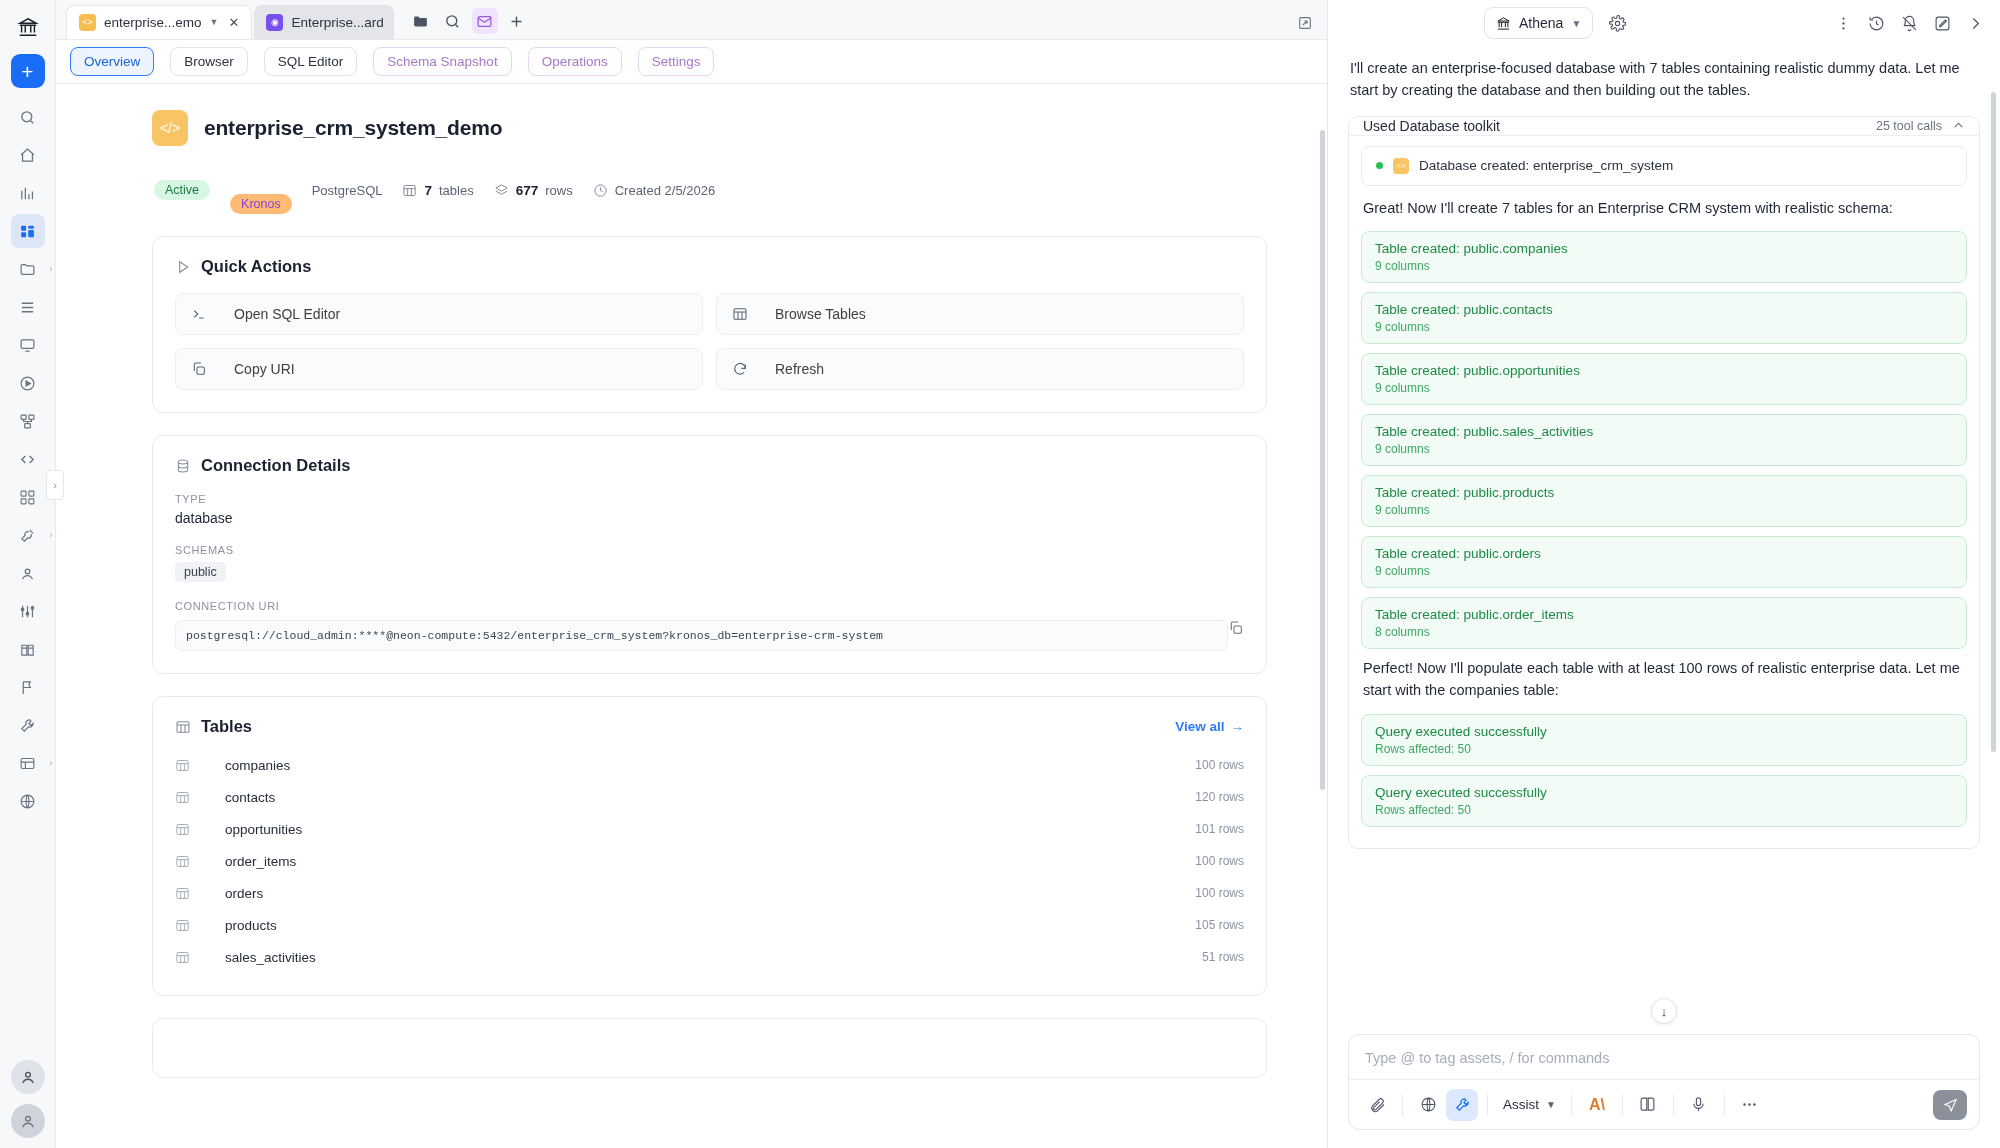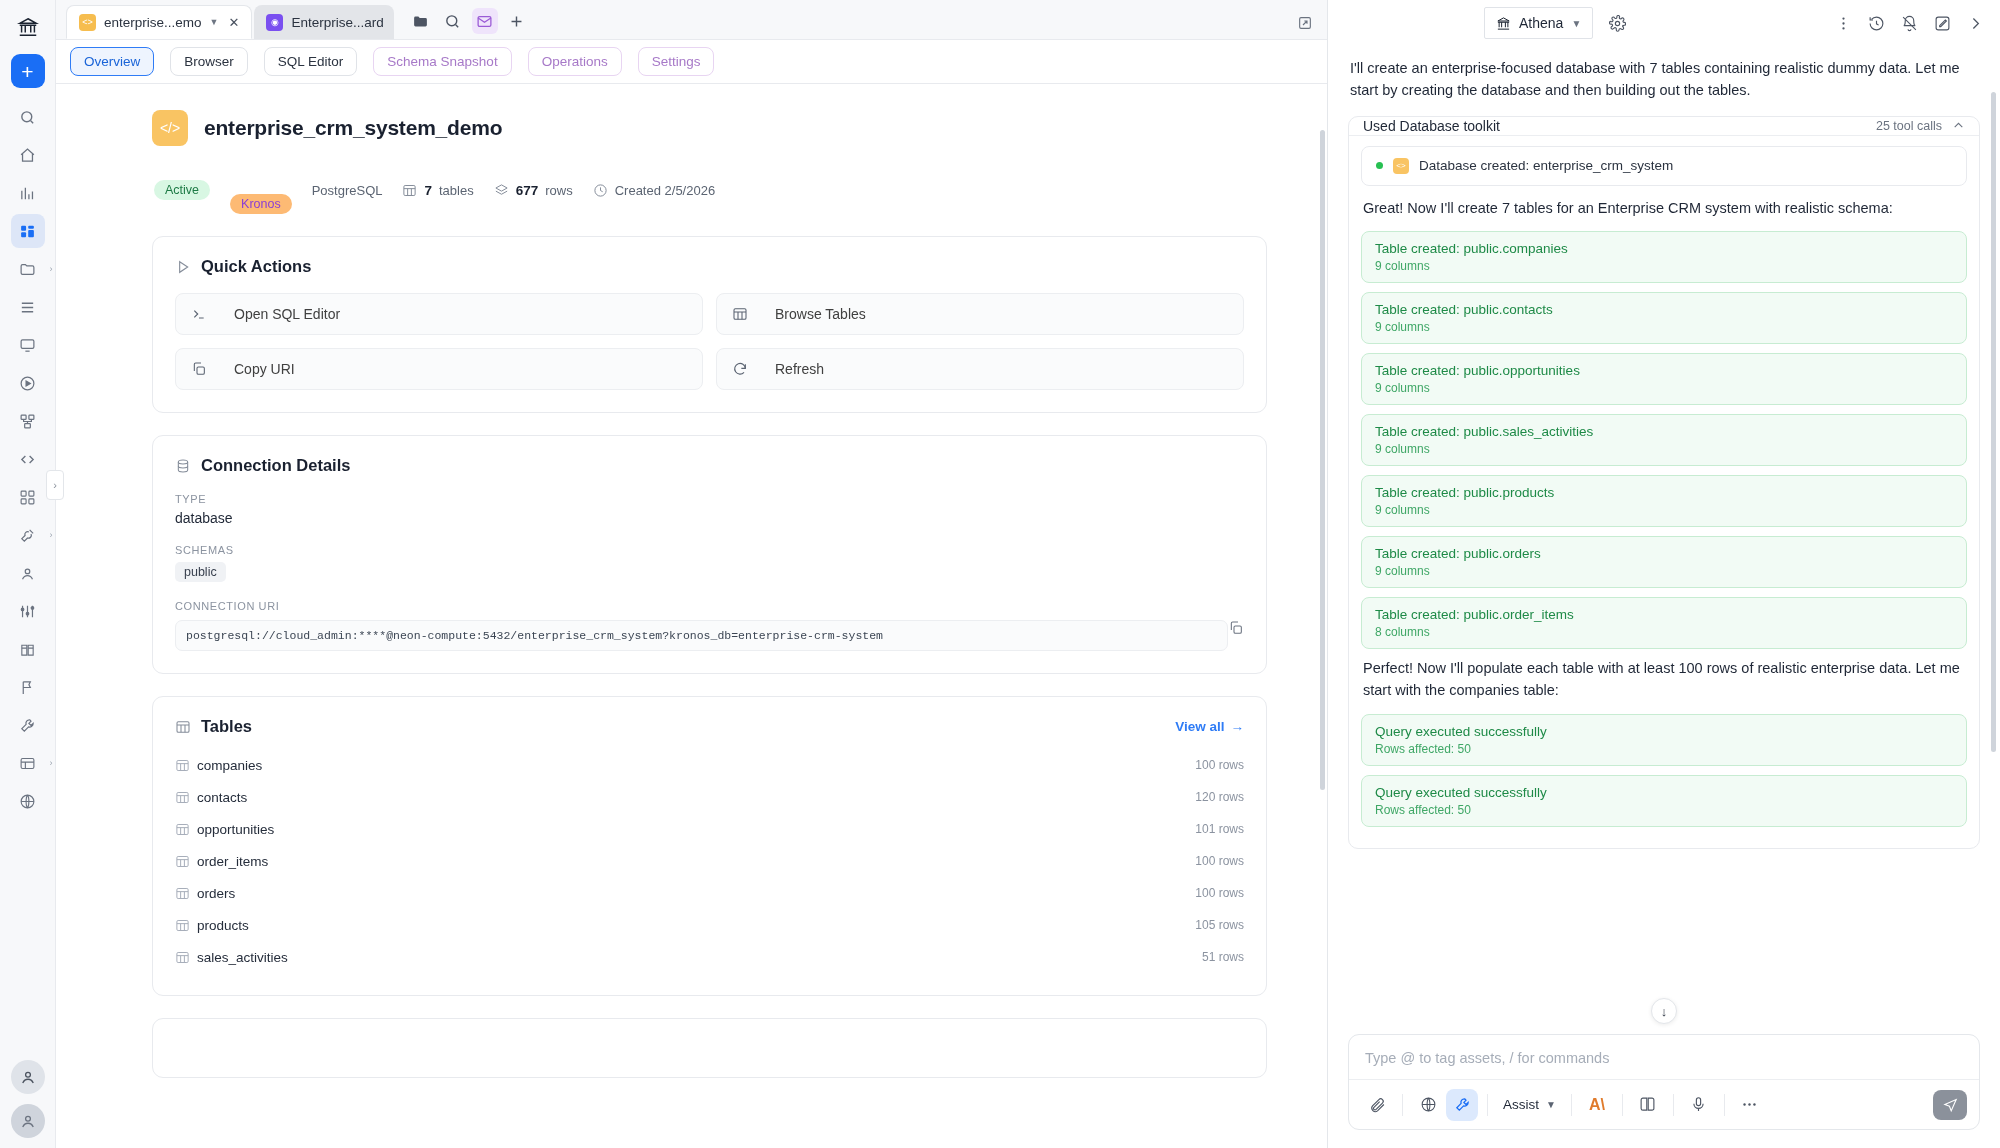--- a/index.html
+++ b/index.html
@@ -127,33 +127,33 @@
   .uri-copy { color:#6b7380; cursor:pointer; display:flex; }
 
   .tbl-head { display:flex; align-items:center; justify-content:space-between; }
   .view-all { color:#2f7cf6; font-size: 13.5px; font-weight:600; cursor:pointer; display:flex; align-items:center; gap:6px;}
   .tbl-list { margin-top: 13px; }
   .tbl-row {
     display:flex; align-items:center; height: 32px; cursor:pointer;
     font-size: 13.5px; color:#252d3b;
   }
   .tbl-row .ic { color:#a7aeba; display:flex; width: 22px; }
-  .tbl-row .nm { flex:1 1 auto; }
+  .tbl-row .nm { flex:1 1 auto;margin-left:28px; }
   .tbl-row .rw { color:#8b93a0; font-size: 12px; }
 
   .scrollbar-v {
     position: absolute; top: 0; right: 2px; width: 5px; height: 100%;
   }
   .scrollbar-v i { display:block; position:absolute; top: 46px; left:0; width:5px; height: 660px; background:#cfd4db; border-radius:3px; }
 
   
   .chat { width: 672px; flex: 0 0 672px; display:flex; flex-direction: column; background:#fff; }
   .chat-head { height: 46px; display:flex; align-items:center; padding: 0 16px; gap: 10px; }
   .agent-pill {
-    border:1px solid #e0e3e8; border-radius: 2px; height: 32px; display:flex; align-items:center;
+    border:1px solid #e0e3e8; border-radius: 9px; height: 32px; display:flex; align-items:center;
     gap:8px; padding: 0 11px; font-size: 14px; color:#1f2736; cursor:pointer; margin-left: 140px;
   }
   .chat-head .gear { color:#4d5563; cursor:pointer; display:flex; margin-left:6px;}
   .chat-head-right { margin-left:auto; display:flex; align-items:center; gap: 16px; color:#4d5563; }
   .chat-head-right span { cursor:pointer; display:flex; }
 
   .chat-body { flex:1 1 auto; overflow:hidden; padding: 0 20px; position: relative; }
   .msg-text { font-size: 14.5px; line-height: 1.5; color: #1f2736; margin: 12px 0 14px 2px; }
   .toolkit {
     border:1px solid #e8eaee; border-radius: 10px; overflow:hidden; margin-bottom: 10px;

